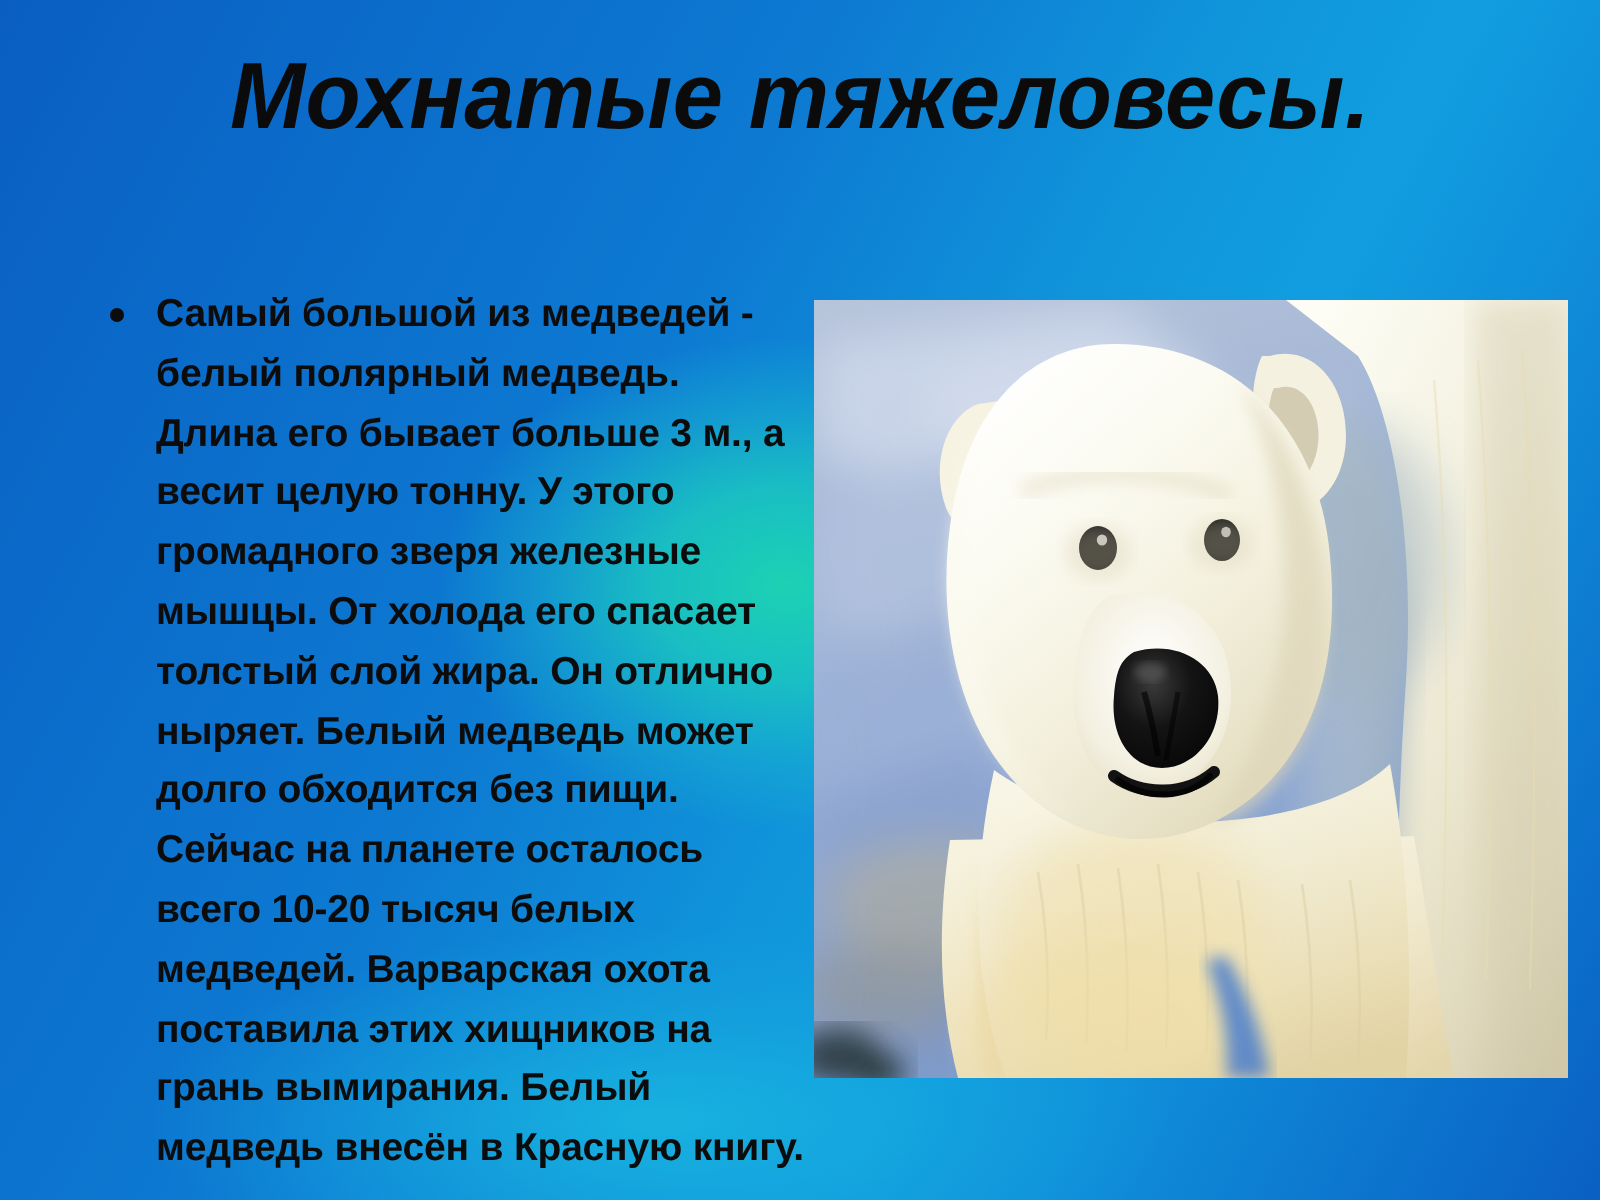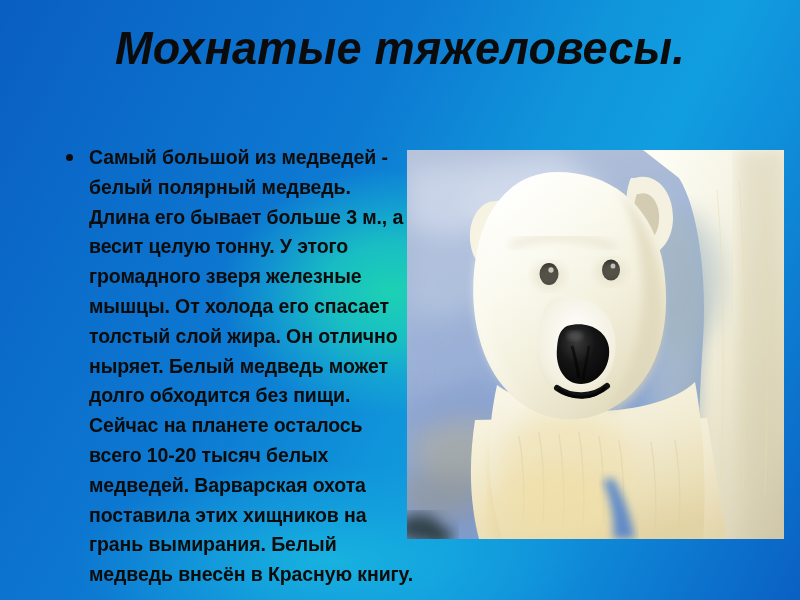--- a/index.html
+++ b/index.html
@@ -51,21 +51,21 @@
     letter-spacing: 0.2px;
     line-height: 1.1;
     white-space: nowrap;
     transform: scaleX(0.96);
     transform-origin: 50% 50%;
   }
 
   
   .body-block {
     position: absolute;
-    left: 61px;
+    left: 50px;
     top: 143px;
     width: 352px;
   }
   .bullet-row {
     position: relative;
     padding-left: 28px;
   }
   .bullet-dot {
     position: absolute;
     left: 5px;

